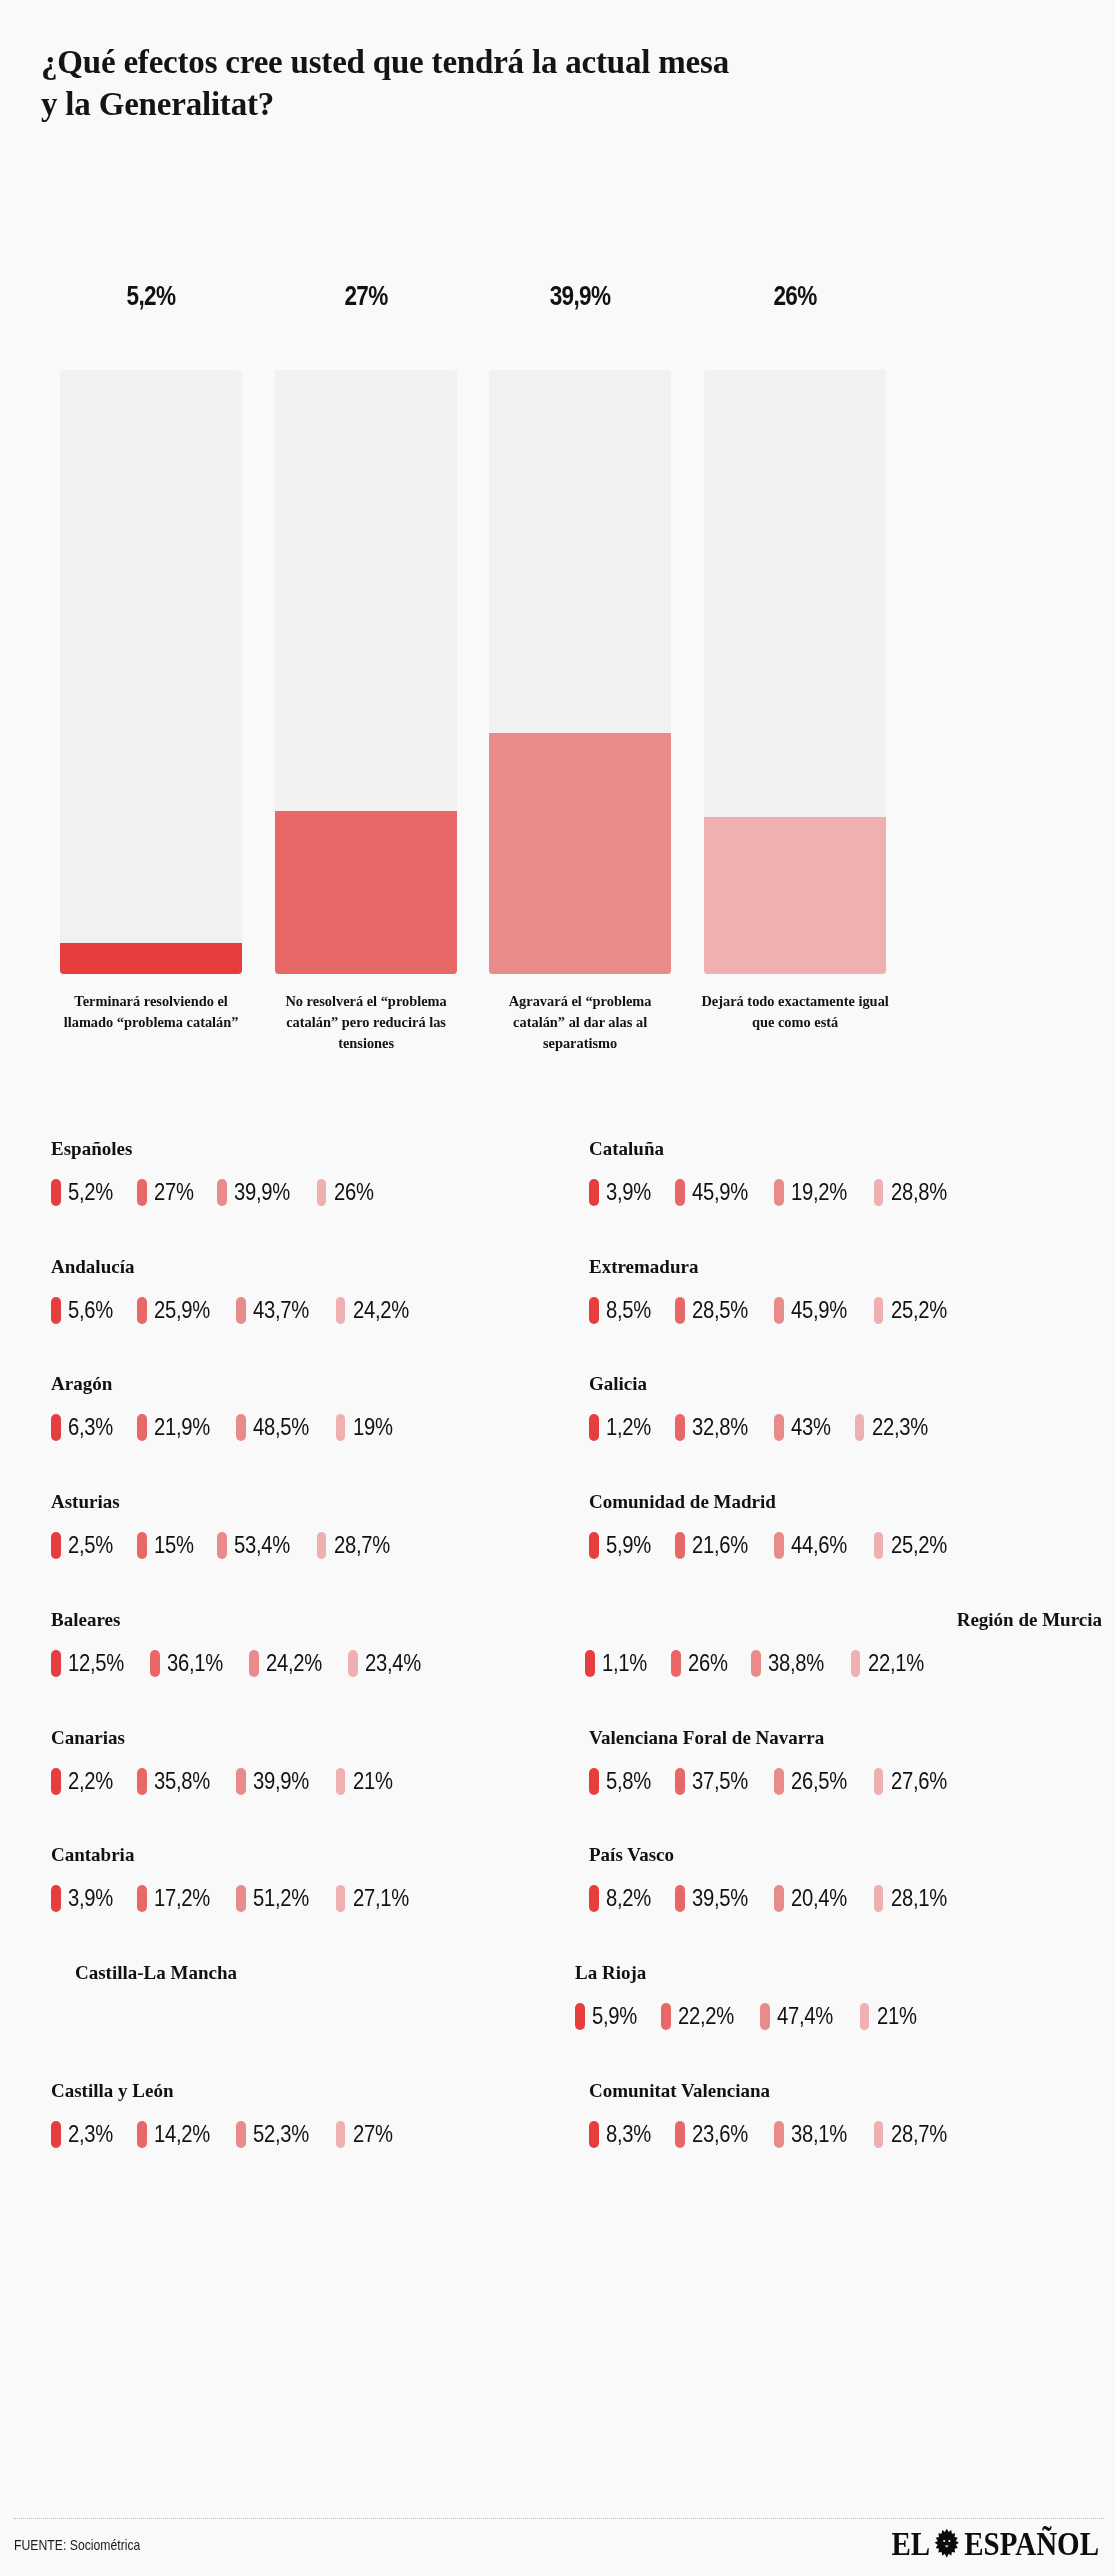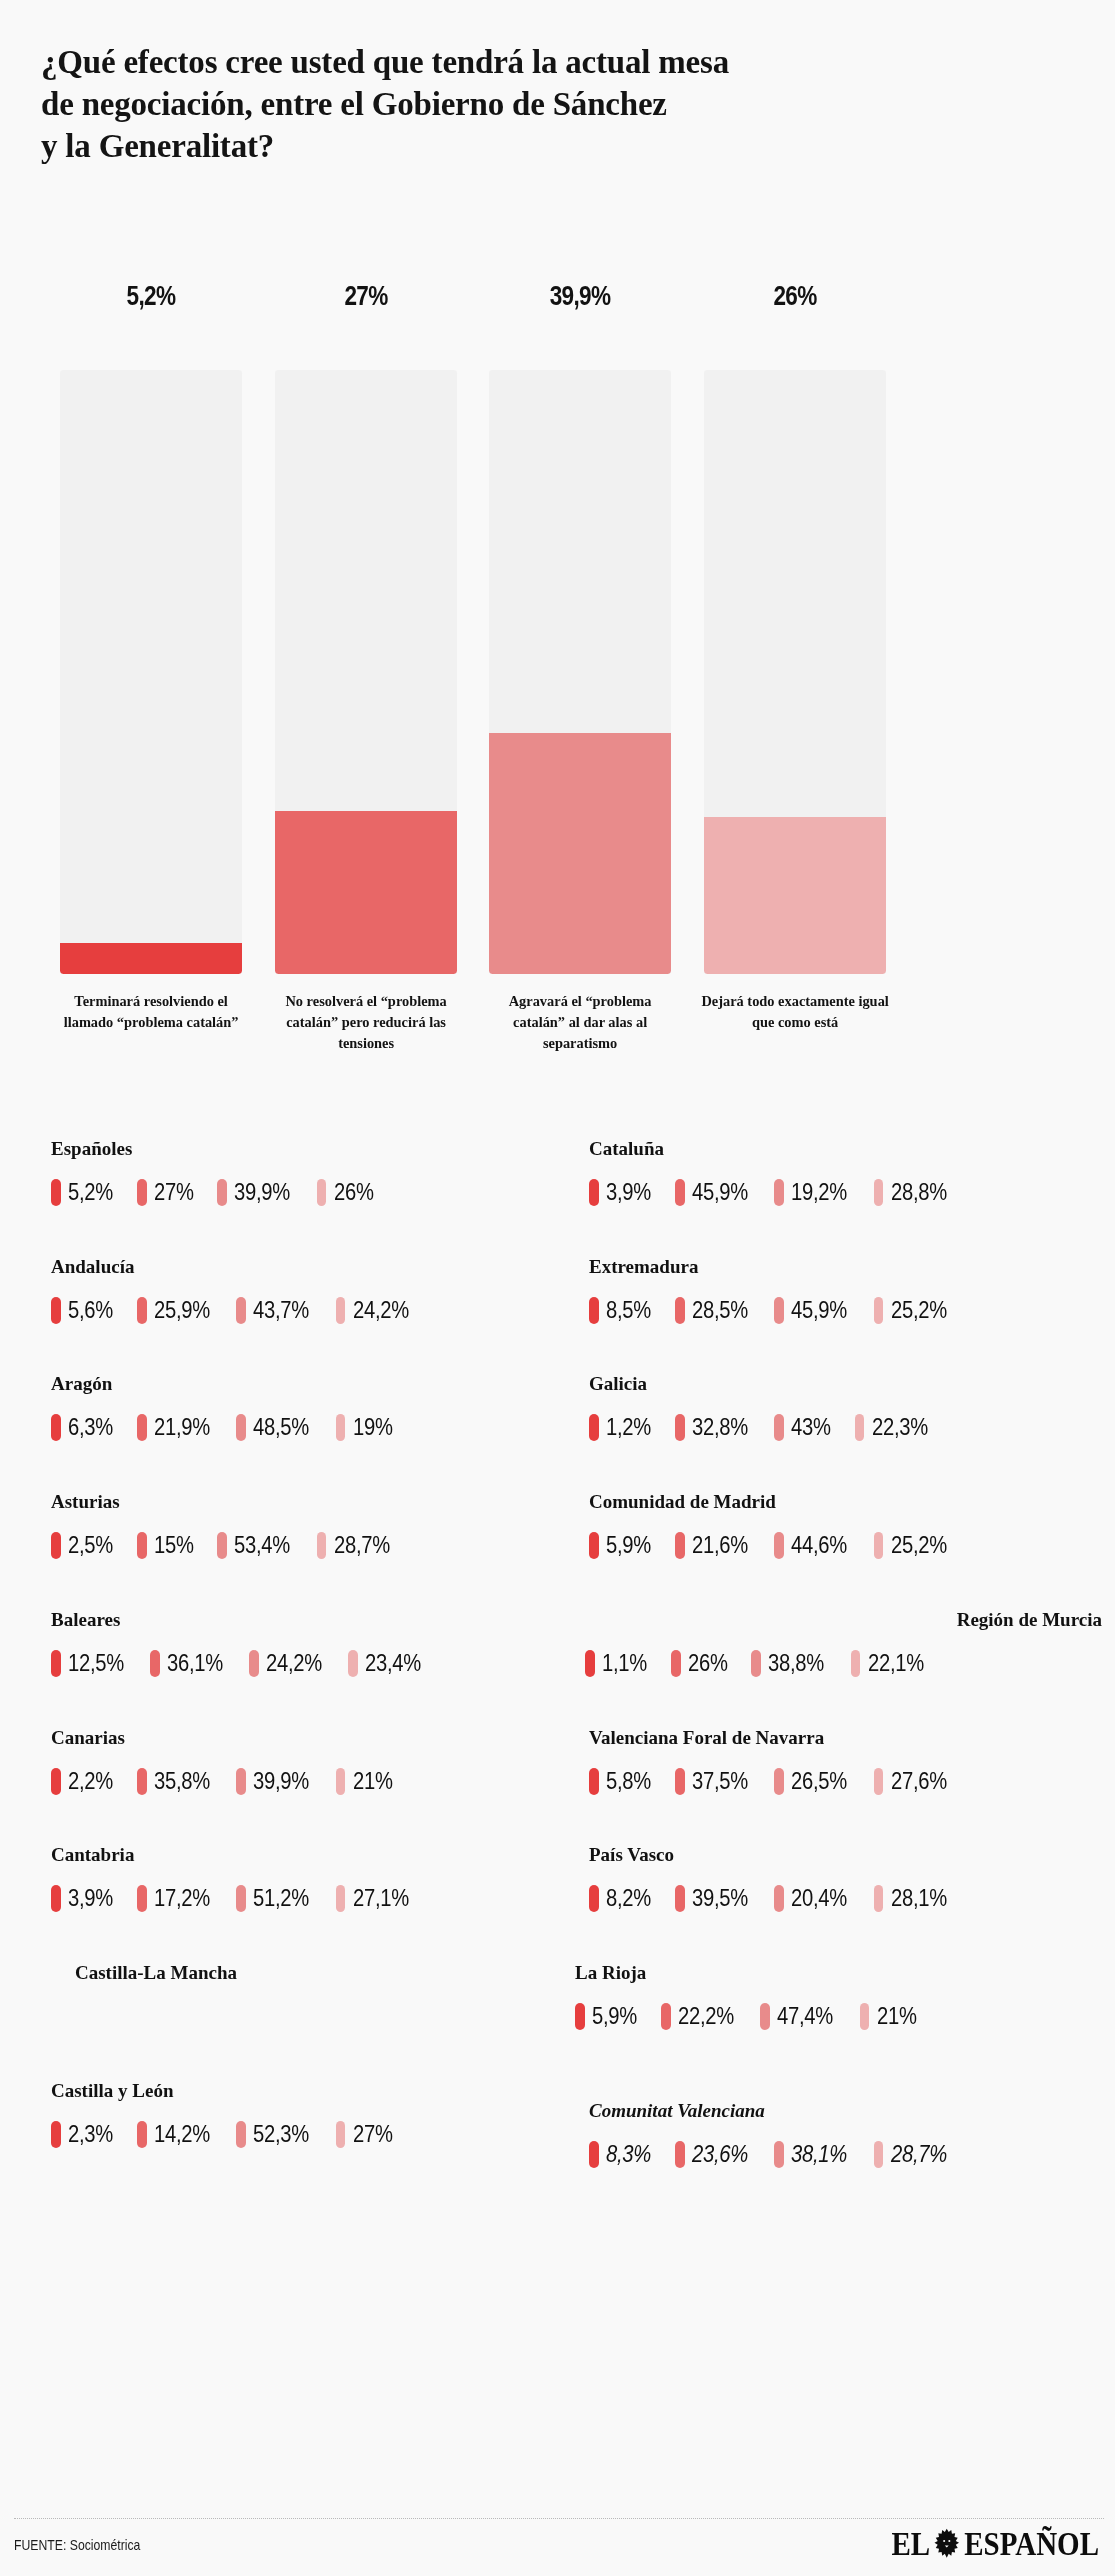--- a/index.html
+++ b/index.html
@@ -184,21 +184,20 @@
     height: 31px;
     margin: 0 3.3px;
     flex: 0 0 auto;
   }
 </style>
 </head>
 <body>
 
 <h1 id="headline">
   <span class="line">¿Qué efectos cree usted que tendrá la actual mesa</span>
-  <span class="line">de negociación, entre el Gobierno de Sánchez</span>
   <span class="line">y la Generalitat?</span>
 </h1>
 
 <div id="chart">
     <div class="bar-col" style="left: 60px;">
       <div class="bar-value">5,2%</div>
       <div class="bar-track">
         <div class="bar-fill" style="height: 31px; background: rgb(230, 62, 62);"></div>
       </div>
       <div class="bar-caption">Terminará resolviendo el llamado “problema catalán”</div>
@@ -559,21 +558,21 @@
         <div class="stat">
           <span class="chip" style="background: rgb(232, 139, 139);"></span>
           <span class="pct">47,4%</span>
         </div>
         <div class="stat">
           <span class="chip" style="background: rgb(238, 176, 176);"></span>
           <span class="pct">21%</span>
         </div>
       </div>
     </div>
-    <div class="region-cell" style="left: 589px; top: 962px; font-style: italic;">
+    <div class="region-cell" style="left: 589px; top: 942px;">
       <div class="region-name">Comunitat Valenciana</div>
       <div class="region-stats">
         <div class="stat">
           <span class="chip" style="background: rgb(230, 62, 62);"></span>
           <span class="pct">8,3%</span>
         </div>
         <div class="stat">
           <span class="chip" style="background: rgb(232, 103, 103);"></span>
           <span class="pct">23,6%</span>
         </div>

